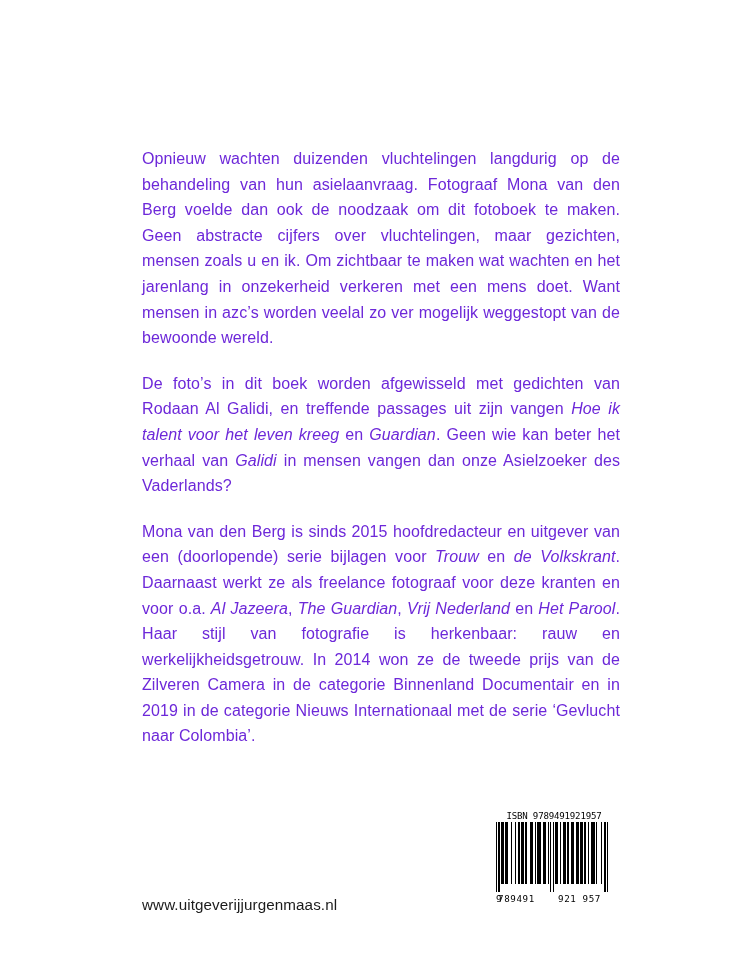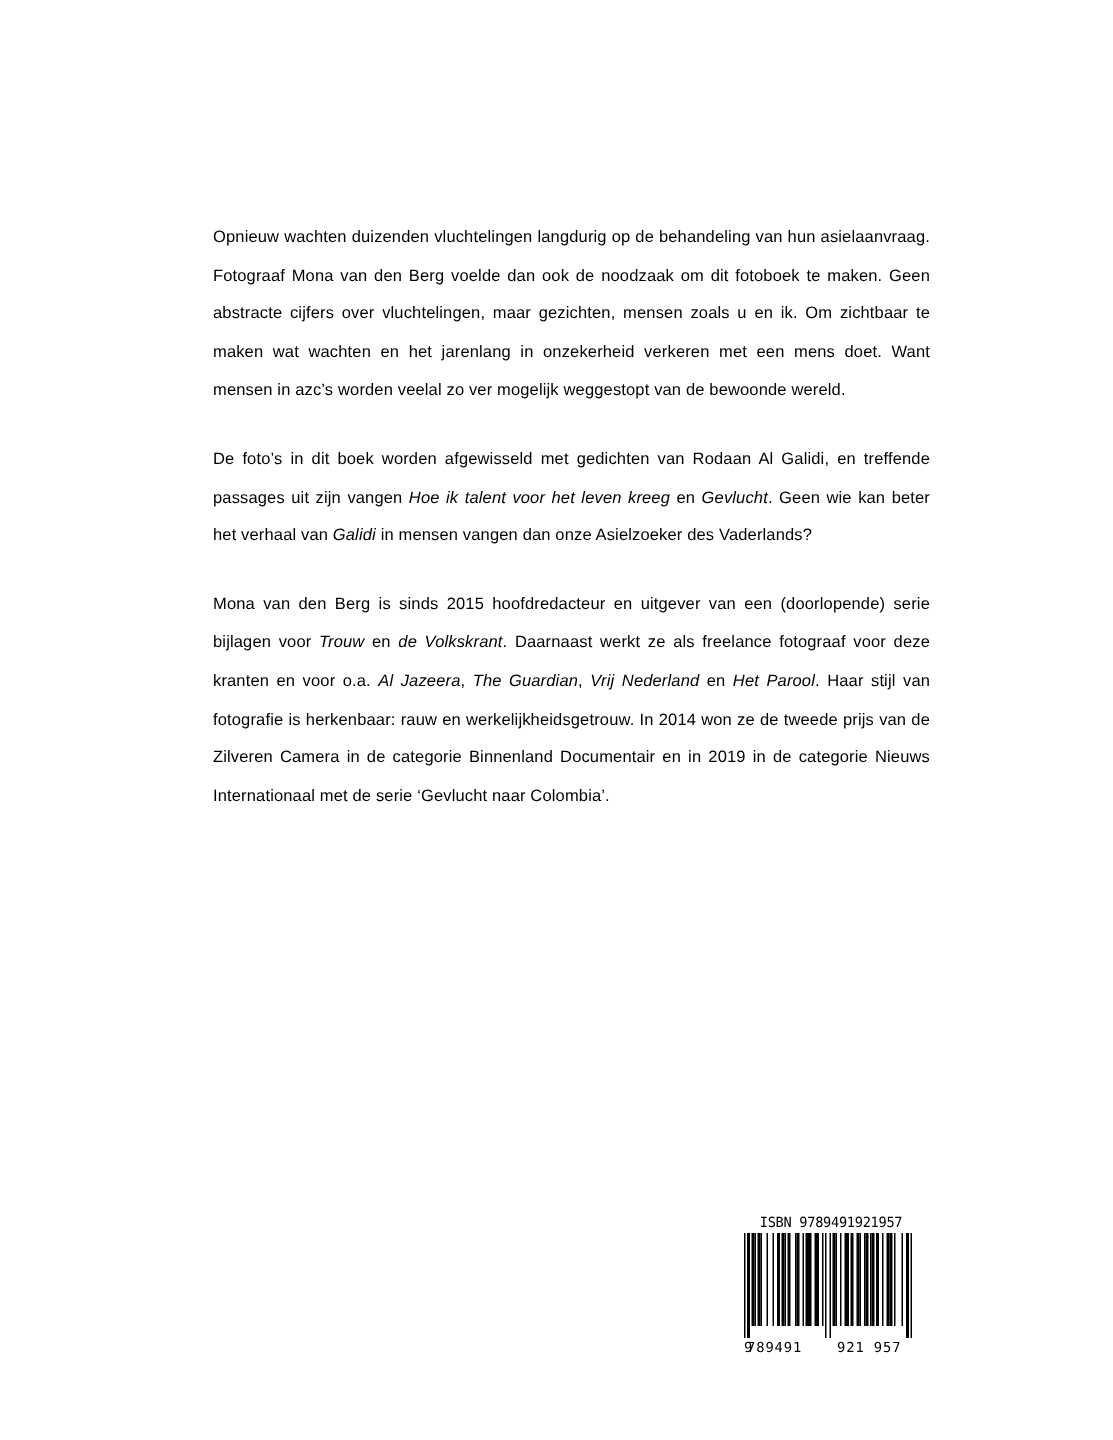--- a/index.html
+++ b/index.html
@@ -26,26 +26,26 @@
   
   .blurb {
     position: absolute;
     left: 142px;
     top: 146px;
     width: 478px;
   }
 
   .para {
     margin: 0 0 20px 0;
-    font-size: 11px;
+    font-size: 16px;
     line-height: 25.6px;
     text-align: justify;
     text-justify: inter-word;
     letter-spacing: 0.1px;
-    color: #000000;
+    color: #6d28d9;
     font-weight: 400;
   }
   .para:last-child {
     margin-bottom: 17px;
   }
   .para i, .para em {
     font-style: italic;
   }
 
   
@@ -128,26 +128,27 @@
   .dig-left  { left: 2px; }
   .dig-right { left: 62px; }
 </style>
 </head>
 <body>
 
 <div class="page">
 
   <div class="blurb">
     <p class="para"><span>Opnieuw wachten duizenden vluchtelingen langdurig op de behandeling van hun asielaanvraag. Fotograaf Mona van den Berg voelde dan ook de noodzaak om dit fotoboek te maken. Geen abstracte cijfers over vluchtelingen, maar gezichten, mensen zoals u en ik. Om zichtbaar te maken wat wachten en het jarenlang in onzekerheid verkeren met een mens doet. Want mensen in azc’s worden veelal zo ver mogelijk weggestopt van de bewoonde wereld.</span></p>
-    <p class="para"><span>De foto’s in dit boek worden afgewisseld met gedichten van Rodaan Al Galidi, en treffende passages uit zijn vangen </span><i>Hoe ik talent voor het leven kreeg</i><span> en </span><i>Gevlucht</i><span>. Geen wie kan beter het verhaal van </span><i>Galidi</i><span> in mensen vangen dan onze Asielzoeker des Vaderlands?</span></p>
+    <p class="para"><span>De foto’s in dit boek worden afgewisseld met gedichten van Rodaan Al Galidi, en treffende passages uit zijn vangen </span><i>Hoe ik talent voor het leven kreeg</i><span> en </span><i>Guardian</i><span>. Geen wie kan beter het verhaal van </span><i>Galidi</i><span> in mensen vangen dan onze Asielzoeker des Vaderlands?</span></p>
     <p class="para"><span>Mona van den Berg is sinds 2015 hoofdredacteur en uitgever van een (doorlopende) serie bijlagen voor </span><i>Trouw</i><span> en </span><i>de Volkskrant</i><span>. Daarnaast werkt ze als freelance fotograaf voor deze kranten en voor o.a. </span><i>Al Jazeera</i><span>, </span><i>The Guardian</i><span>, </span><i>Vrij Nederland</i><span> en </span><i>Het Parool</i><span>. Haar stijl van fotografie is herkenbaar: rauw en werkelijkheidsgetrouw. In 2014 won ze de tweede prijs van de Zilveren Camera in de categorie Binnenland Documentair en in 2019 in de categorie Nieuws Internationaal met de serie ‘Gevlucht naar Colombia’.</span></p>
   </div>
 
   <div class="footer">
 
+    <div class="site-url">www.uitgeverijjurgenmaas.nl</div>
 
     <div class="barcode-block">
       <div class="barcode-isbn">ISBN 9789491921957</div>
       <div class="barcode-bars">
           <div class="bar guard" style="left: 0px; width: 1.17895px;"></div>
           <div class="bar guard" style="left: 2.35789px; width: 1.17895px;"></div>
           <div class="bar short" style="left: 4.71579px; width: 1.17895px;"></div>
           <div class="bar short" style="left: 5.89474px; width: 1.17895px;"></div>
           <div class="bar short" style="left: 7.07368px; width: 1.17895px;"></div>
           <div class="bar short" style="left: 9.43158px; width: 1.17895px;"></div>

